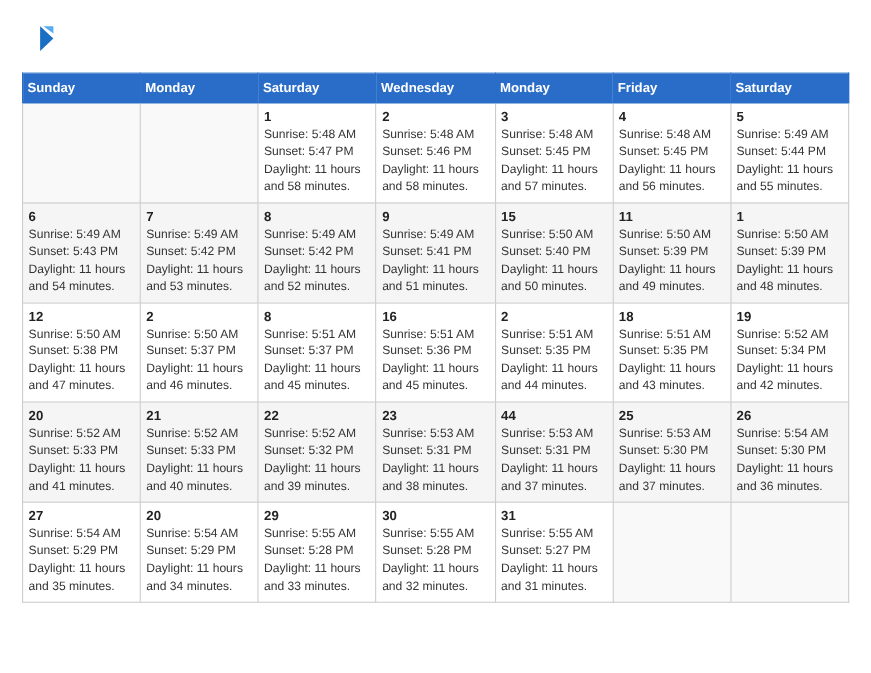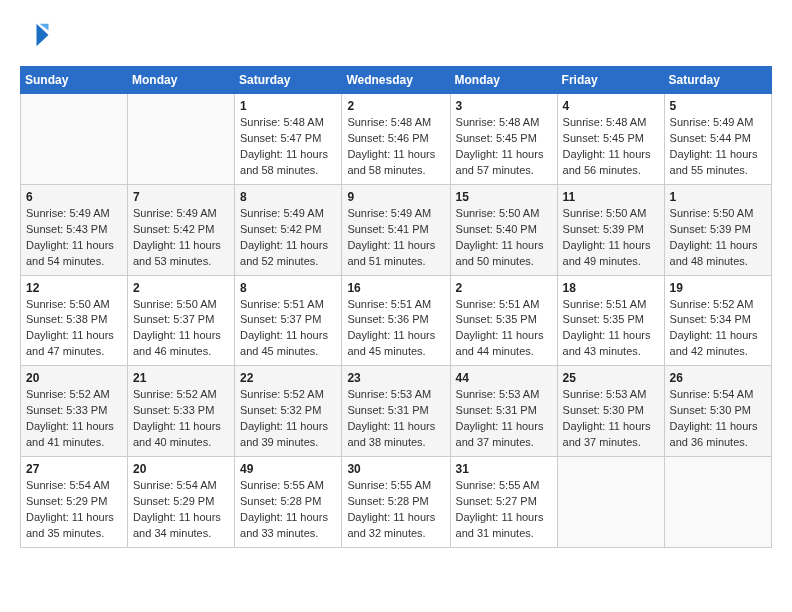--- a/index.html
+++ b/index.html
@@ -318,21 +318,21 @@
 and 35 minutes.</div>
         </td>
         <td>
           <div class="day-num">20</div>
           <div class="day-info" style="white-space: pre-line;">Sunrise: 5:54 AM
 Sunset: 5:29 PM
 Daylight: 11 hours
 and 34 minutes.</div>
         </td>
         <td>
-          <div class="day-num">49</div>
+          <div class="day-num">29</div>
           <div class="day-info" style="white-space: pre-line;">Sunrise: 5:55 AM
 Sunset: 5:28 PM
 Daylight: 11 hours
 and 33 minutes.</div>
         </td>
         <td>
           <div class="day-num">30</div>
           <div class="day-info" style="white-space: pre-line;">Sunrise: 5:55 AM
 Sunset: 5:28 PM
 Daylight: 11 hours

